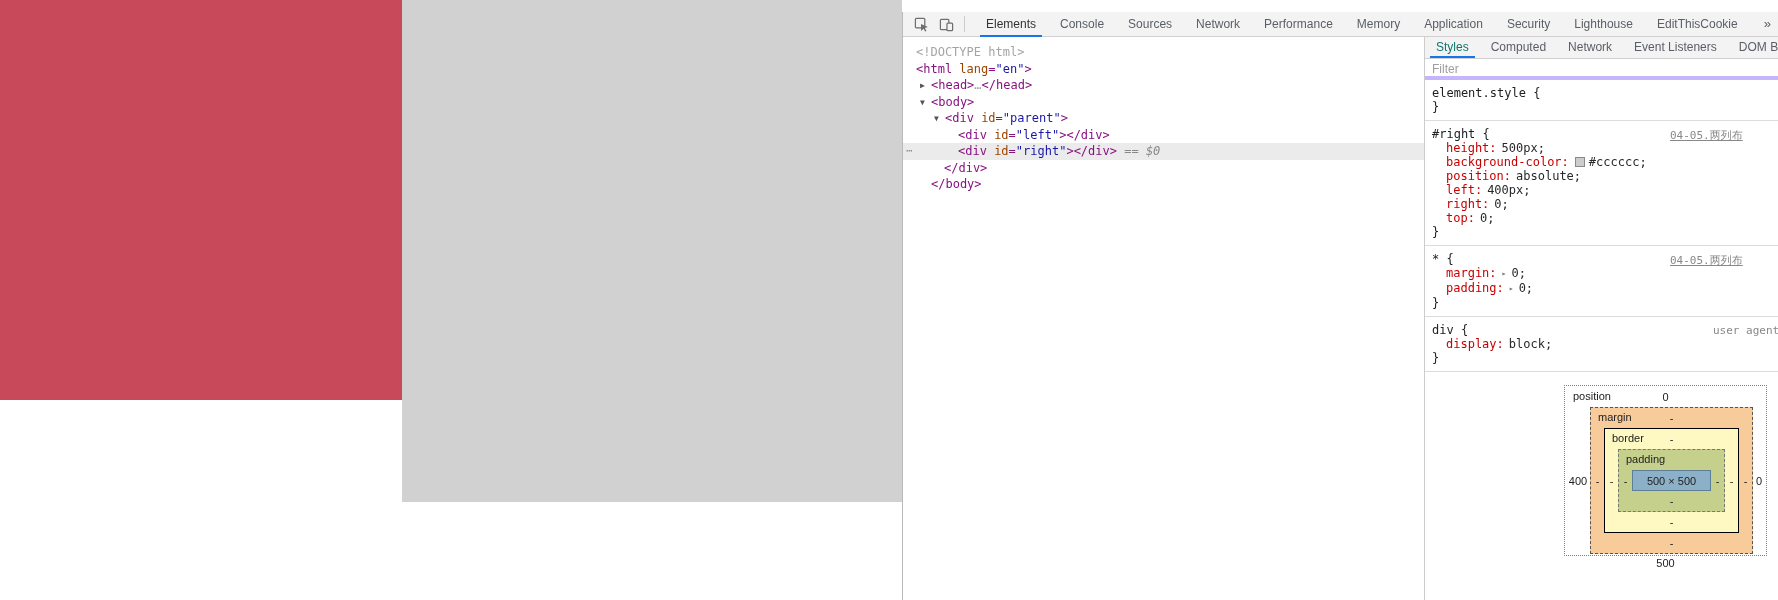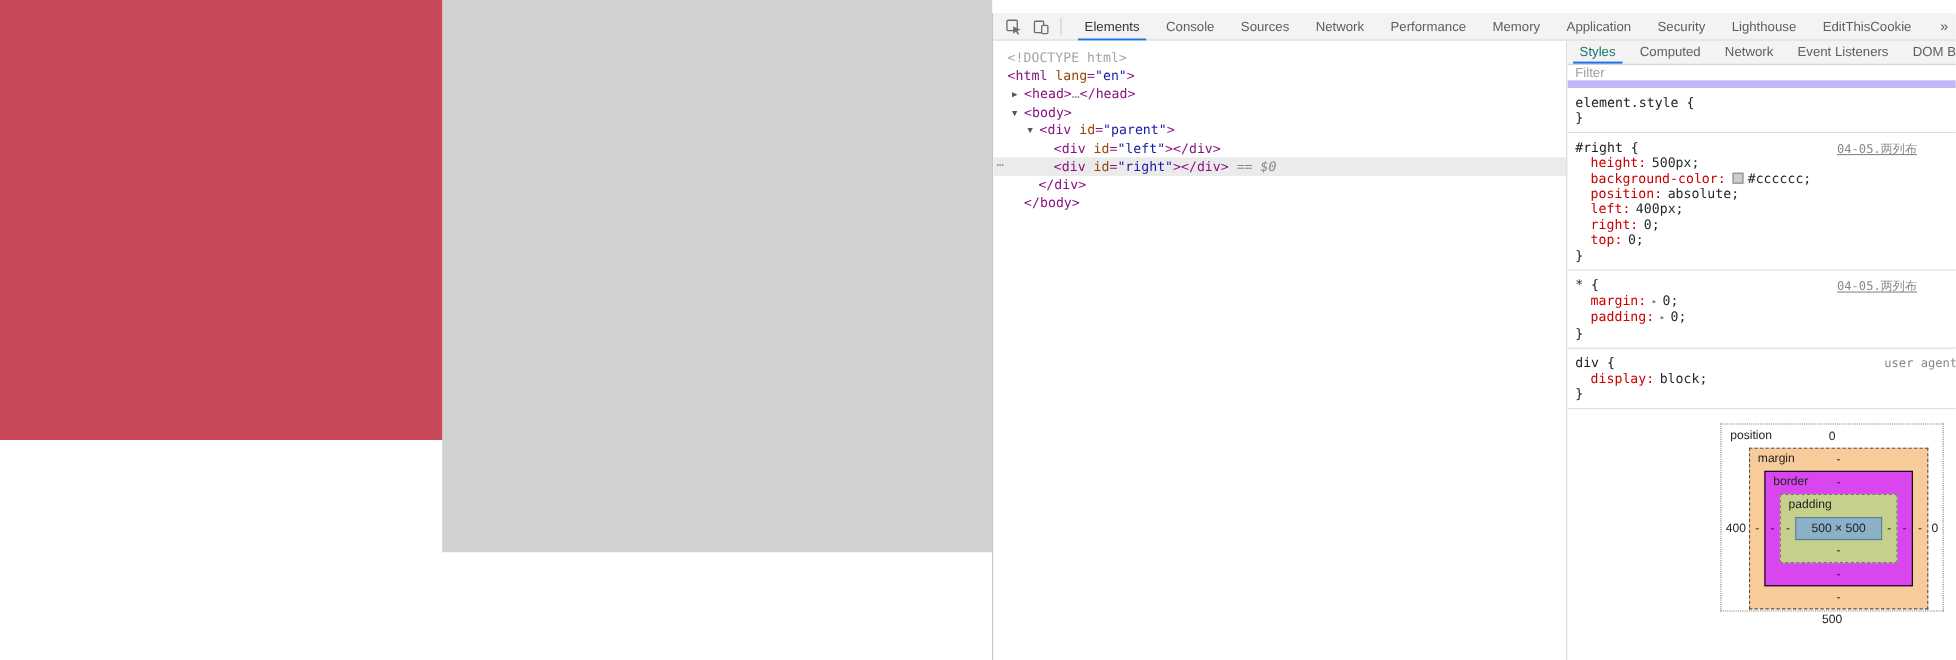--- a/index.html
+++ b/index.html
@@ -41,21 +41,21 @@
   .t-hint  { color:#888; font-style:italic; }
   .t-dots  { position:absolute; left:3px; top:0; color:#8a8a8a; letter-spacing:-1px; font-size:11px; }
 
   
   .sidebar { position:absolute; left:522px; top:25px; right:0; bottom:0; background:#fff; overflow:hidden; }
   .side-tabs { height:22px; background:#f3f3f3; border-bottom:1px solid #d0d0d0; display:flex; overflow:hidden; }
   .stab { padding:0 11px; font-size:12px; color:#5a5e66; line-height:21px; white-space:nowrap; cursor:pointer; position:relative; }
   .stab.active { color:#0f766e; }
   .stab.active::after { content:""; position:absolute; left:5px; right:5px; bottom:0; height:2px; background:#1a73e8; }
 
-  .filter-row { height:21px; border-bottom:7px solid #c4b5fd; display:flex; align-items:flex-end; }
+  .filter-row { height:21px; border-bottom:4px solid #c4b5fd; display:flex; align-items:flex-end; }
   .filter-row input { border:0; outline:0; background:transparent; font-size:12px; color:#333; padding-left:7px; width:95%; }
   .filter-row input::placeholder { color:#9e9e9e; }
 
   .sec { border-bottom:1px solid #dcdcdc; padding:6px 0 6px 7px; position:relative; overflow:hidden;
          font:12px "DejaVu Sans Mono", monospace; color:#202124; }
   .sline { line-height:14px; white-space:nowrap; }
   .prop  { padding-left:14px; }
   .p-name { color:#c80000; }
   .p-val  { margin-left:5px; color:#26282b; }
   .p-exp  { color:#777; font-size:8px; margin-left:5px; vertical-align:1px; }
@@ -71,21 +71,21 @@
   .bm { width:203px; margin-left:139px; }
   .bm-position { border:1px dotted #7f7f7f; background:#fff; padding:1px; }
   .strip { position:relative; height:20px; }
   .strip .lbl  { position:absolute; left:7px; top:3px; }
   .strip .dash { display:block; text-align:center; line-height:20px; }
   .mid { display:flex; align-items:stretch; }
   .side { display:flex; align-items:center; justify-content:center; }
   .side.pos-l { width:24px; } .side.pos-r { width:12px; }
   .side.mar { width:13px; } .side.bor { width:13px; } .side.pad { width:13px; }
   .bm-margin  { flex:1; background:#f8cb9b; border:1px dashed #555; }
-  .bm-borderb { flex:1; background:#d946ef; border:1px solid #000; }
+  .bm-borderb { flex:1; background:#fef9c3; border:1px solid #000; }
   .bm-padding { flex:1; background:#c4d08b; border:1px dashed #777; }
   .bm-content { flex:1; background:#8bb0c7; border:1px solid #5c7f96; height:21px; align-self:center;
                 display:flex; align-items:center; justify-content:center; }
   .bm-pos-bottom { text-align:center; line-height:15px; height:15px; }
 </style>
 </head>
 <body>
 
 <div id="page-area">
   <div class="pg-right"></div>

